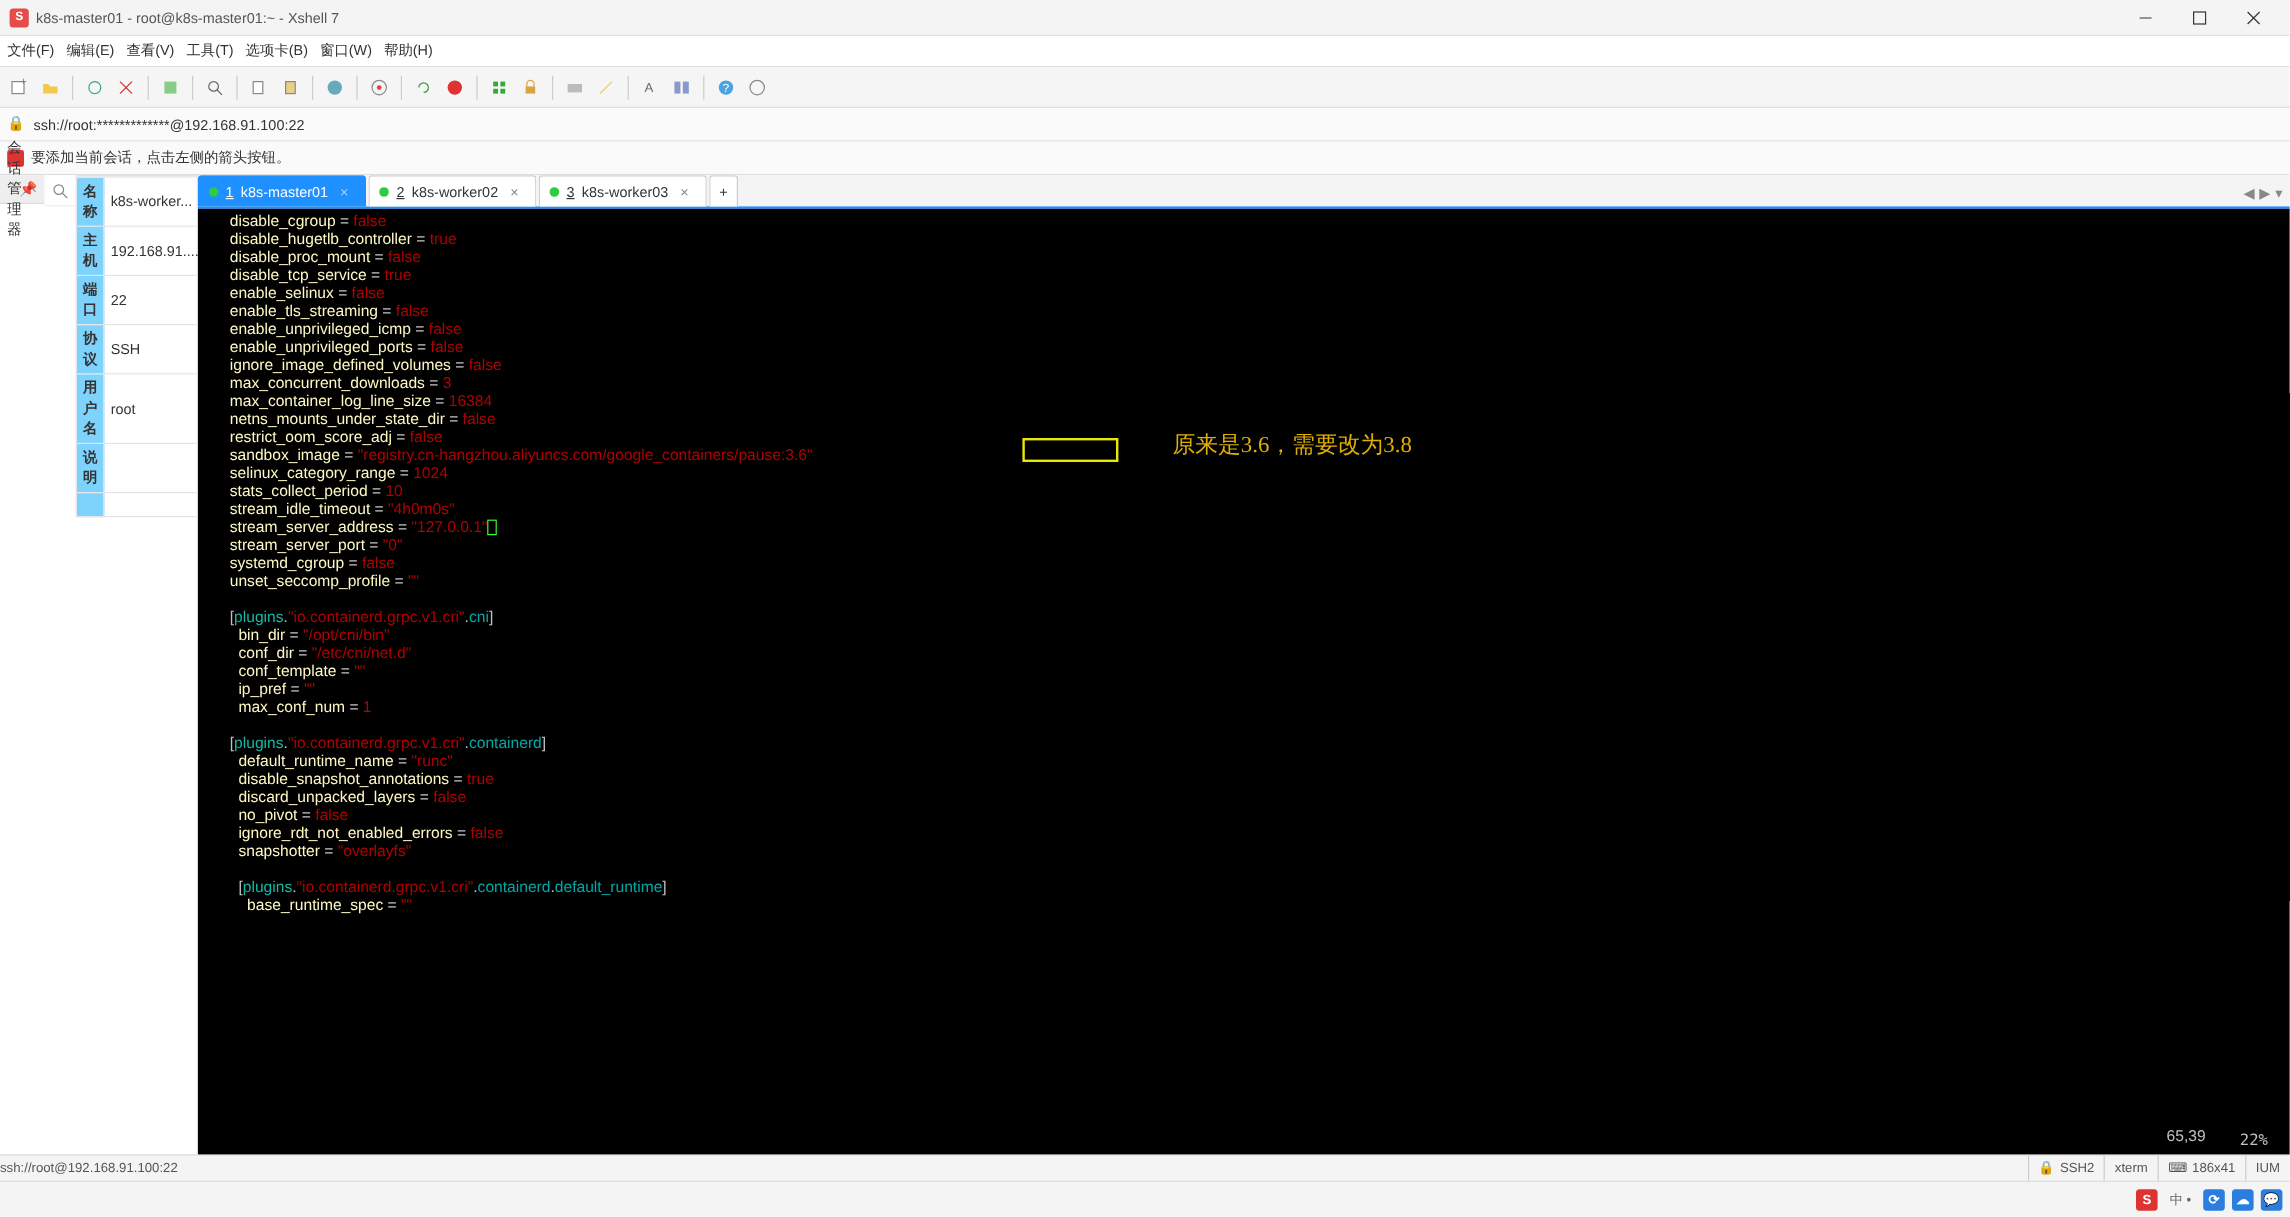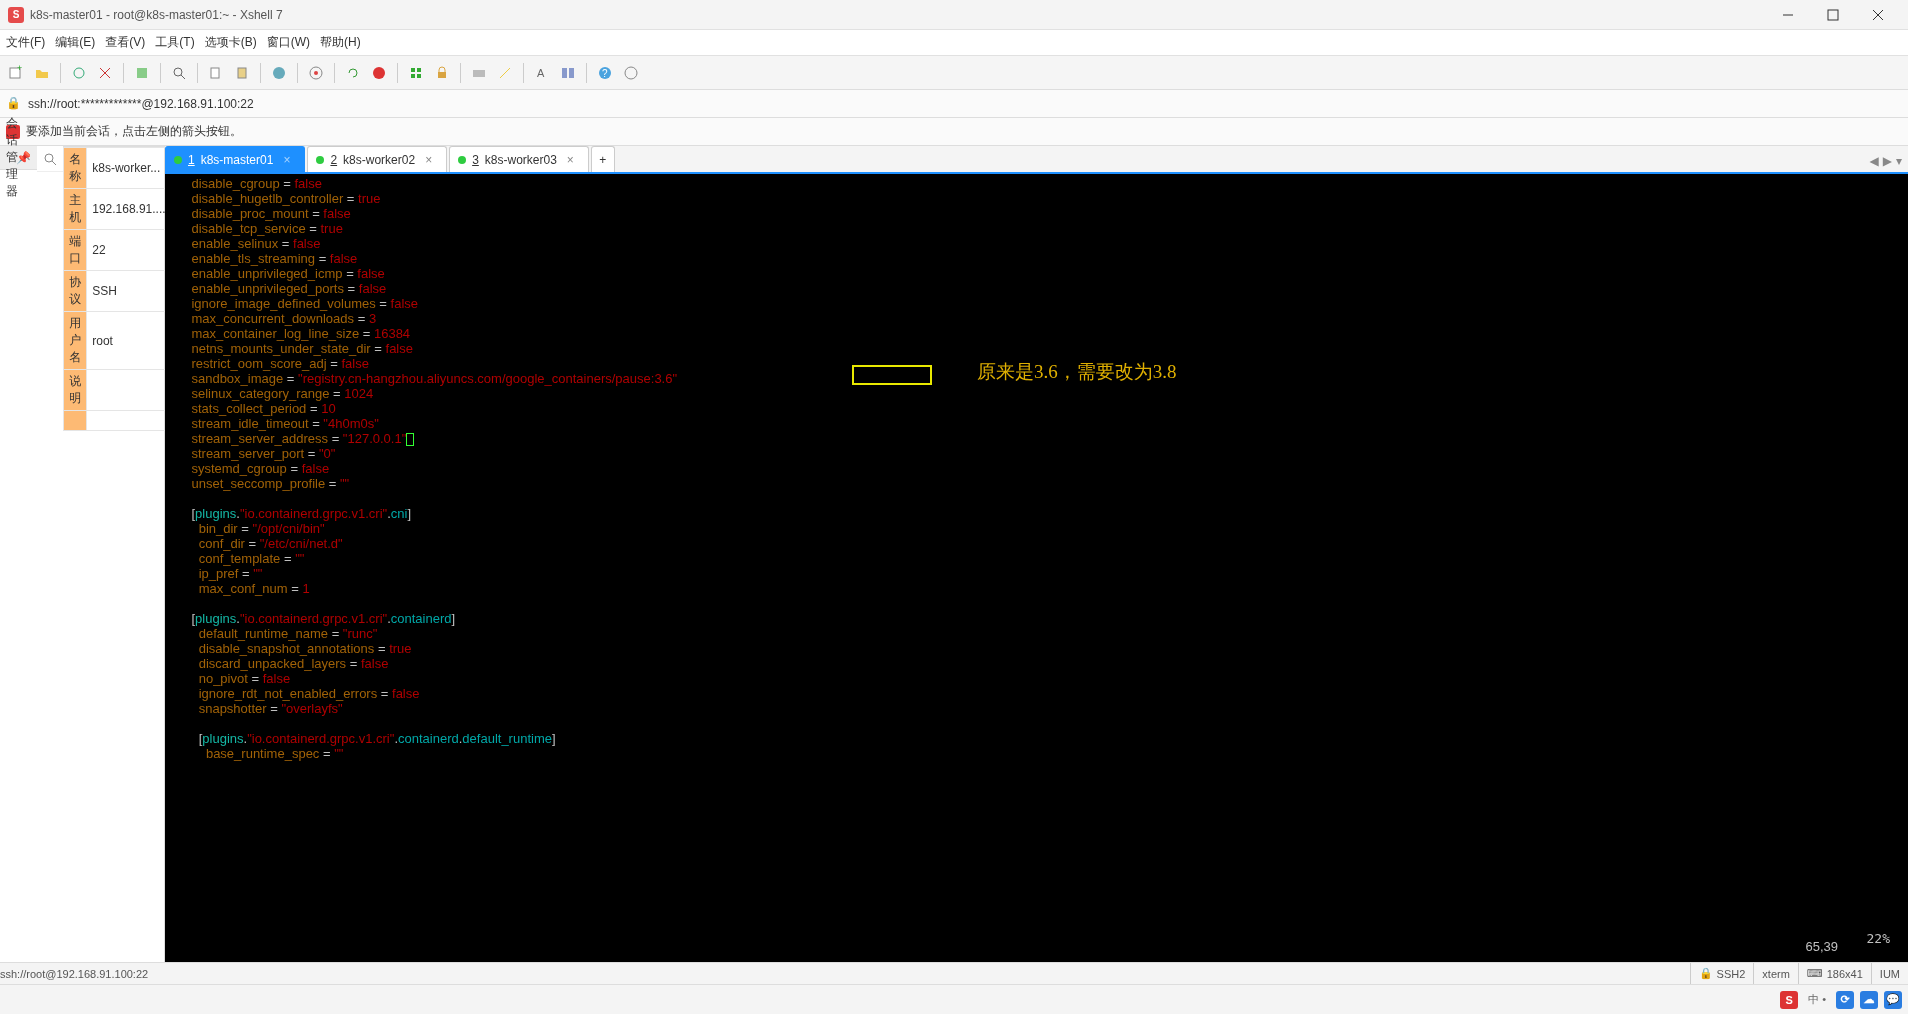--- a/index.html
+++ b/index.html
@@ -42,50 +42,50 @@
   .tree { flex:1; padding:4px 0; overflow:auto; }
   .tree-row { display:flex; align-items:center; height:20px; padding-left:6px; gap:4px; }
   .tree-row.child { padding-left:24px; }
   .folder-icon { width:14px; height:12px; background:#f2c94c; border-radius:2px; }
   .sess-icon { width:14px; height:14px; border:1.5px solid #cc3333; border-radius:50%; position:relative; }
   .sess-icon::after { content:''; position:absolute; width:6px; height:6px; border-top:1.5px solid #cc3333; border-right:1.5px solid #cc3333; top:3px; left:2px; transform:rotate(45deg); }
 
   .sb-props { border-top:1px solid #ddd; }
   .sb-props table { width:100%; border-collapse:collapse; }
   .sb-props td { border:1px solid #e5e5e5; padding:3px 5px; height:20px; }
-  .sb-props td.k { background:#fdba74; width:60px; }
+  .sb-props td.k { background:#7dd3fc; width:60px;font-weight:bold; }
 
   
   .content { flex:1; display:flex; flex-direction:column; min-width:0; }
   .tabs { height:28px; background:#f4f4f4; display:flex; align-items:flex-end; border-bottom:2px solid #1e90ff; }
   .tab { height:26px; padding:0 14px 0 8px; display:flex; align-items:center; gap:6px; border:1px solid #ccc; border-bottom:none; background:#fff; margin-right:2px; font-size:12px; border-radius:3px 3px 0 0; position:relative; }
   .tab.active { background:#1e90ff; color:#fff; border-color:#1e90ff; }
   .tab .dot { width:8px; height:8px; border-radius:50%; background:#2ecc40; }
   .tab .num { text-decoration:underline; }
   .tab .x { font-size:12px; opacity:.6; margin-left:4px; }
   .tab.add { width:24px; justify-content:center; padding:0; }
   .tabs .tabspace { flex:1; }
   .tabs .nav { display:flex; gap:4px; padding:0 6px 4px; color:#888; }
 
   .terminal { flex:1; background:#000; overflow:hidden; position:relative; font-family:Consolas,monospace; font-size:13px; line-height:15px; padding:2px 0 0 0; }
   .term-line { white-space:pre; padding-left:12px; }
-  .c-key { color:#a16207; }
+  .c-key { color:#fef9c3; }
   .c-eq, .c-txt { color:#c0c0c0; }
   .c-bool { color:#b00000;text-align:right; }
   .c-str { color:#b00000; }
   .c-sect { color:#c0c0c0; }
   .c-sect .p1 { color:#14b8a6; }
   .c-sect .p2 { color:#00a8a8; }
   .c-sect .p3 { color:#b00000; }
   .cursor { display:inline-block; width:8px; height:13px; border:1px solid #3f3; vertical-align:middle; }
 
   .highlight-box { position:absolute; border:2px solid #e8e800; }
   .annotation { position:absolute; color:#e0b000; font-family:"Microsoft YaHei"; font-size:19px; }
   .pos-marker { position:absolute; right:70px; bottom:8px; color:#c0c0c0; font-family:Liberation Sans, sans-serif; font-size:13px; }
-  .pct-marker { position:absolute; right:18px; bottom:16px; color:#c0c0c0; font-family:Consolas,monospace; font-size:13px; }
+  .pct-marker { position:absolute; right:18px; bottom:4px; color:#c0c0c0; font-family:Consolas,monospace; font-size:13px; }
 
   
   .status1 { height:22px; background:#f4f4f4; border-top:1px solid #ddd; display:flex; align-items:center; padding:0 0; font-size:11px; color:#555;text-align:center; }
   .status1 .sp { flex:1; }
   .status1 .seg { padding:0 8px; border-left:1px solid #ccc; display:flex; align-items:center; gap:4px; height:100%; }
   .status2 { height:30px; background:#f4f4f4; border-top:1px solid #ddd; display:flex; align-items:center; justify-content:flex-end; padding:0 6px; gap:6px; }
   .tray-ico { width:18px; height:18px; border-radius:3px; display:flex; align-items:center; justify-content:center; color:#fff; font-size:11px; font-weight:bold; }
   .tray-ico.red { background:#d33; }
   .tray-ico.blue { background:#2a7de1; }
   .tray-txt { color:#666; font-size:11px; margin:0 4px; }

